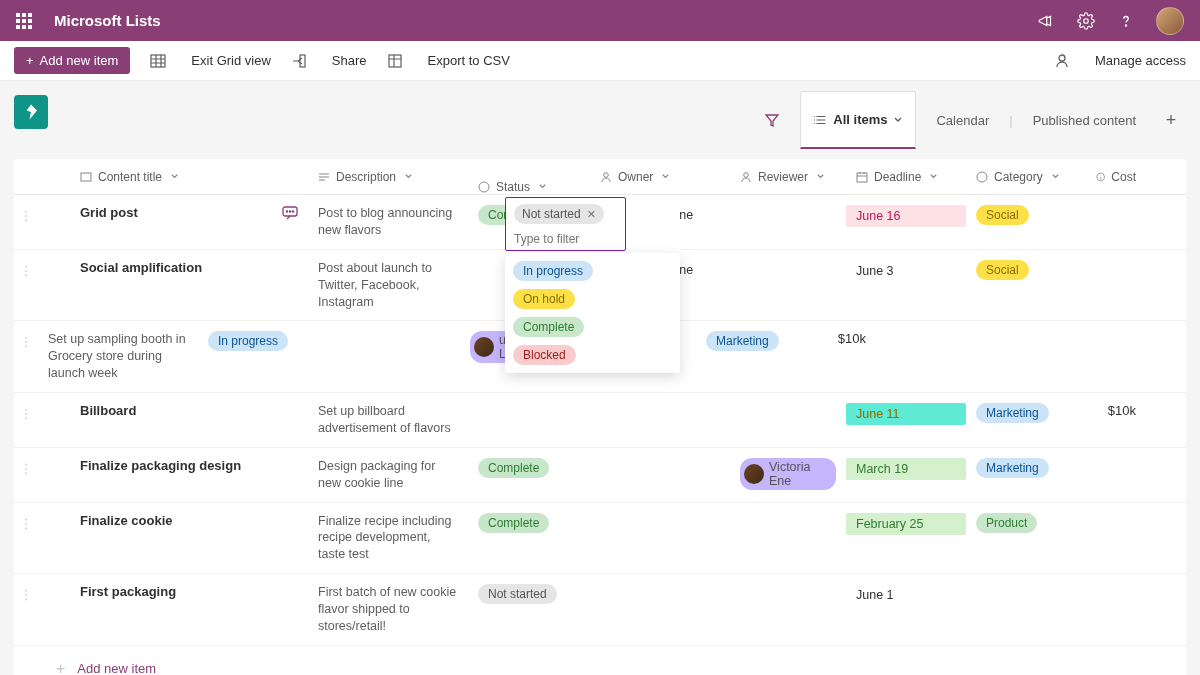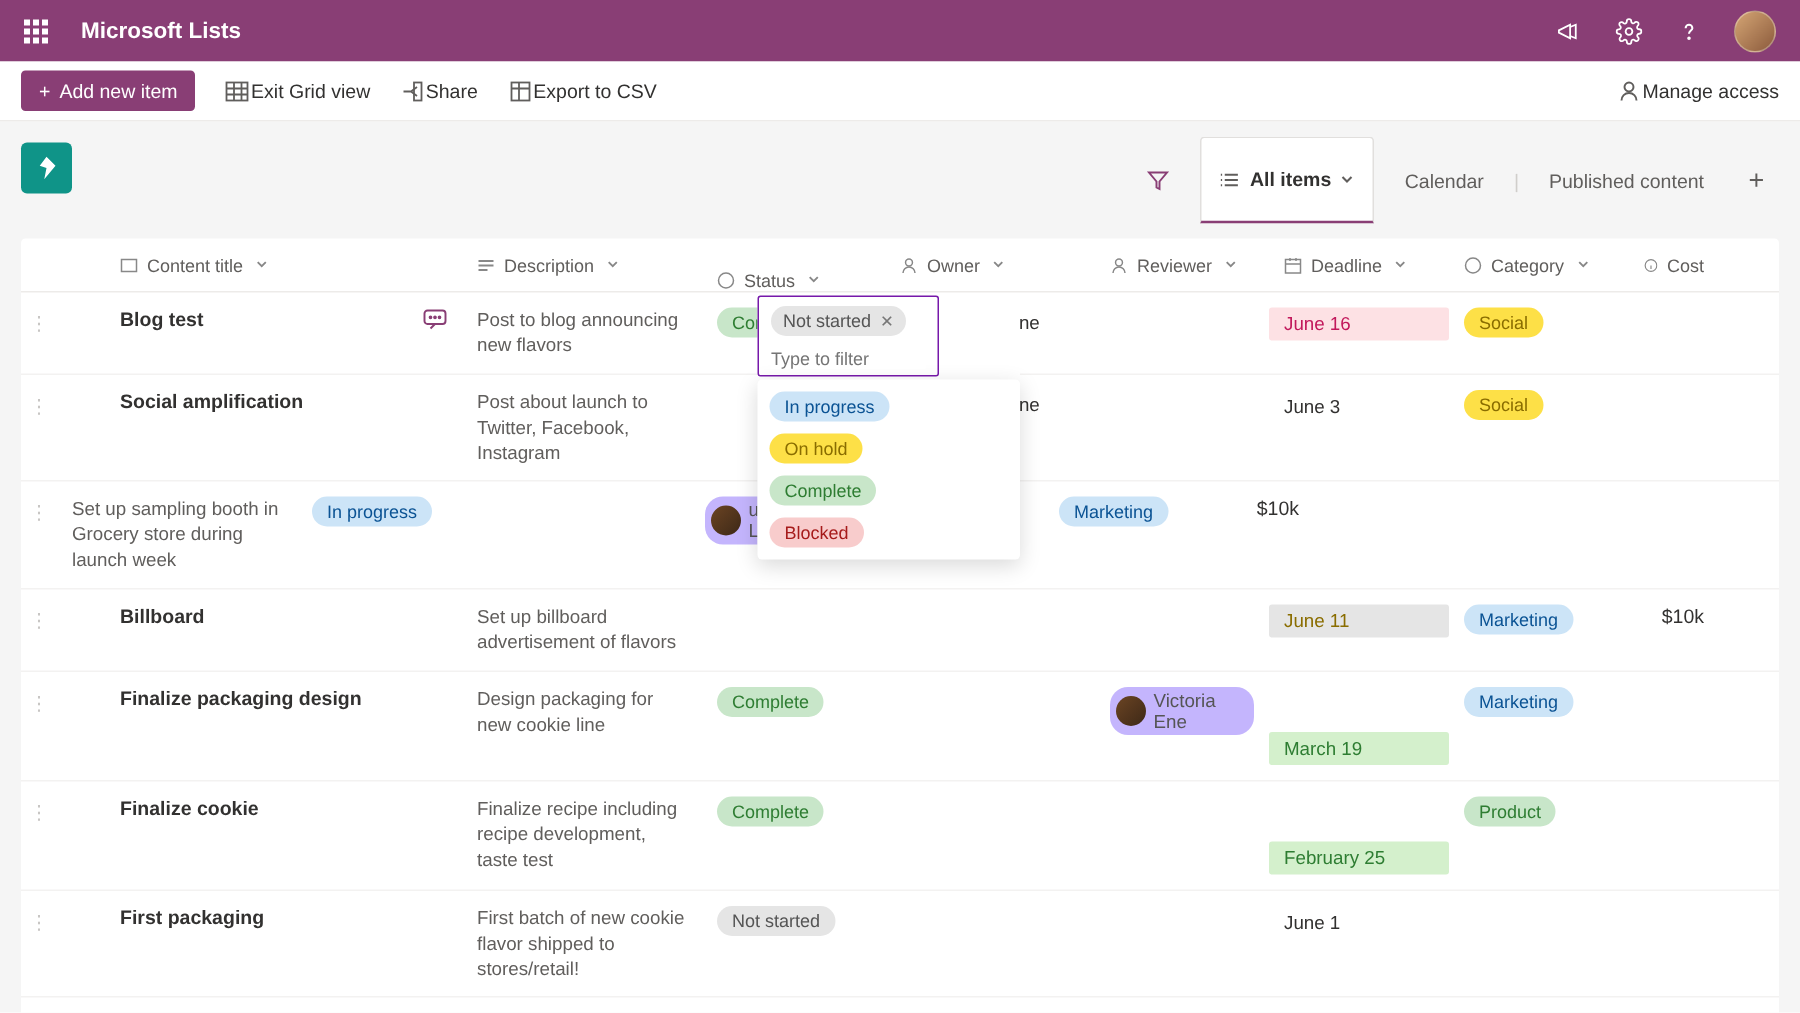--- a/index.html
+++ b/index.html
@@ -9,21 +9,21 @@
   .waffle { width: 32px; height: 32px; display: flex; align-items: center; justify-content: center; cursor: pointer; }
   .waffle-dots { display: grid; grid-template-columns: repeat(3, 4px); grid-gap: 2px; }
   .waffle-dots span { width: 4px; height: 4px; background: #fff; }
   .app-name { font-size: 15px; font-weight: 600; margin-left: 14px; }
   .header-right { margin-left: auto; display: flex; align-items: center; gap: 20px; padding-right: 8px; }
   .header-icon { width: 20px; height: 20px; display: flex; align-items: center; justify-content: center; cursor: pointer; color: #fff; }
   .avatar { width: 28px; height: 28px; border-radius: 50%; background: linear-gradient(135deg,#d4a574,#8b5a3c); border: 1px solid rgba(255,255,255,.3); cursor: pointer; }
 
   .command-bar { background: #fff; height: 40px; display: flex; align-items: center; padding: 0 14px; border-bottom: 1px solid #edebe9; gap: 20px; }
   .btn-primary { background: #893e75; color: #fff; border: none; border-radius: 3px; padding: 6px 12px; font-size: 13px; display: flex; align-items: center; gap: 6px; cursor: pointer; }
-  .cmd-item { display: flex; align-items: center; gap: 1px; color: #323130; cursor: pointer; font-size: 13px; }
+  .cmd-item { display: flex; align-items: center; gap: 25px; color: #323130; cursor: pointer; font-size: 13px; }
   .cmd-item svg { stroke: #605e5c; }
   .cmd-right { margin-left: auto; }
 
   .content { padding: 10px 14px 0; }
   .list-header { display: flex; align-items: flex-start; gap: 12px; }
   .list-icon { width: 34px; height: 34px; background: #0f9488; border-radius: 4px; display: flex; align-items: center; justify-content: center; margin-top: 4px; }
   .breadcrumb { font-size: 12px; color: #605e5c; cursor: pointer; }
   .list-title { font-size: 19px; font-weight: 600; display: flex; align-items: center; gap: 10px; }
   .star { color: #a19f9d; cursor: pointer; }
   .views { margin-left: auto; display: flex; align-items: center; gap: 14px; }
@@ -64,22 +64,22 @@
   .pill-green { background: #c8e6c9; color: #2e7d32; }
   .pill-grey  { background: #e5e5e5; color: #555; }
   .pill-blue  { background: #cce4f7; color: #0b5394; }
   .pill-yellow{ background: #fde047; color: #8a6d00; }
   .pill-red   { background: #f8cccc; color: #a61b1b; }
   .pill-prodgreen { background: #c8e6c9; color: #2e7d32; }
   .pill-owner { background: #c4b5fd; color: #555; padding: 2px 10px 2px 4px; border-radius: 12px; display: inline-flex; align-items: center; gap: 5px; }
   .mini-avatar { width: 20px; height: 20px; border-radius: 50%; background: linear-gradient(135deg,#6b4423,#3d2817); flex-shrink: 0; }
   
   .dl-pink   { background: #fde1e4; color: #c2185b; }
-  .dl-yellow { background: #e5e5e5; color: #8a6d00; }
-  .dl-green  { background: #d4f0cc; color: #2e7d32; margin-top: 30px; }
+  .dl-yellow { background: #5eead4; color: #8a6d00; }
+  .dl-green  { background: #d4f0cc; color: #2e7d32; }
   
   .comment-icon { color: #893e75; cursor: pointer; }
 
   .add-row { display: flex; align-items: center; padding: 14px 0 14px 42px; gap: 12px; color: #893e75; }
   .add-plus { color: #c8c6c4; font-size: 16px; }
 
   
   .status-dropdown { position: absolute; top: 38px; left: 491px; width: 175px; background: #fff; z-index: 20; }
   .filter-box { border: 1.5px solid #7719aa; padding: 6px 8px 4px; border-radius: 2px; width: 121px; }
   .chip { background: #e5e5e5; border-radius: 11px; padding: 3px 8px; font-size: 12px; color: #555; display: inline-flex; align-items: center; gap: 6px; }
@@ -270,21 +270,21 @@
             <path d="M6 4v0M6 6v3"></path>
           </svg>
         <span>Cost</span>
       </div>
     </div>
 
     <div id="rows-container">
         <div class="grid-row">
           <div class="row-handle">⋮</div>
           <div class="cell cell-title">
-            <span>Blog test</span>
+            <span>Grid post</span>
             <span class="comment-icon">
               <svg width="16" height="16" viewBox="0 0 16 16" fill="none" stroke="#893e75" stroke-width="1.3">
                 <rect x="1" y="2" width="14" height="9" rx="2"></rect>
                 <path d="M5 14l3-3"></path>
                 <circle cx="5" cy="6.5" r=".6" fill="#893e75"></circle>
                 <circle cx="8" cy="6.5" r=".6" fill="#893e75"></circle>
                 <circle cx="11" cy="6.5" r=".6" fill="#893e75"></circle>
               </svg>
             </span>
           </div>

